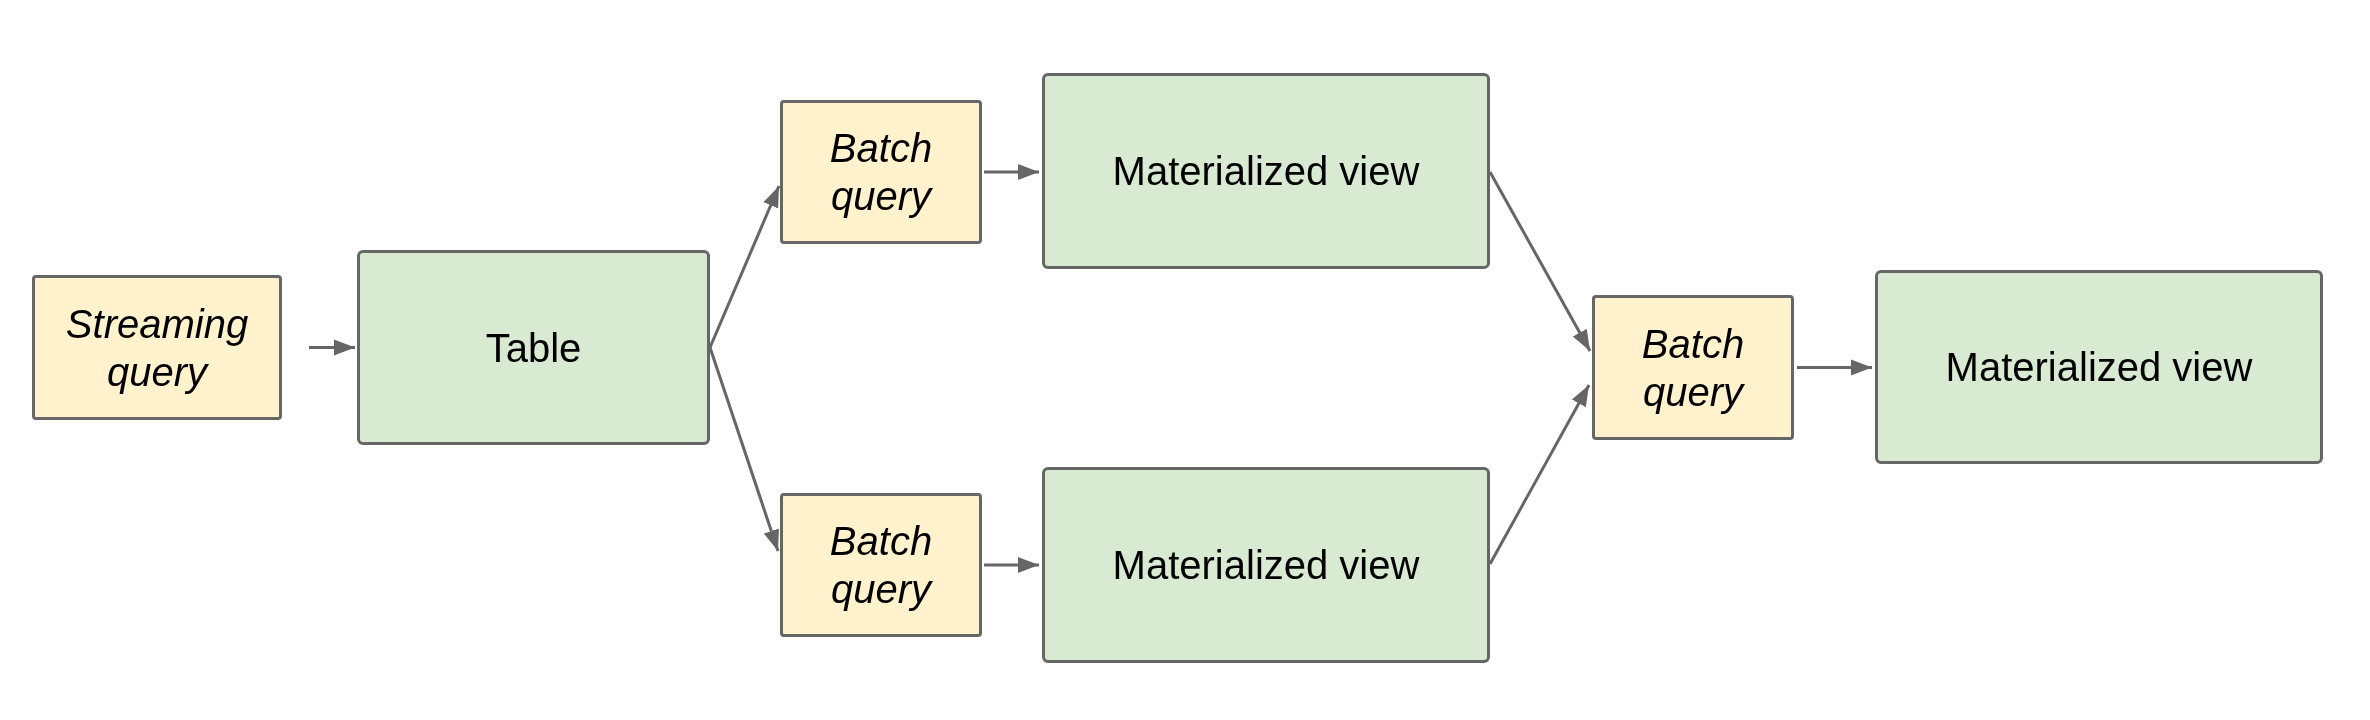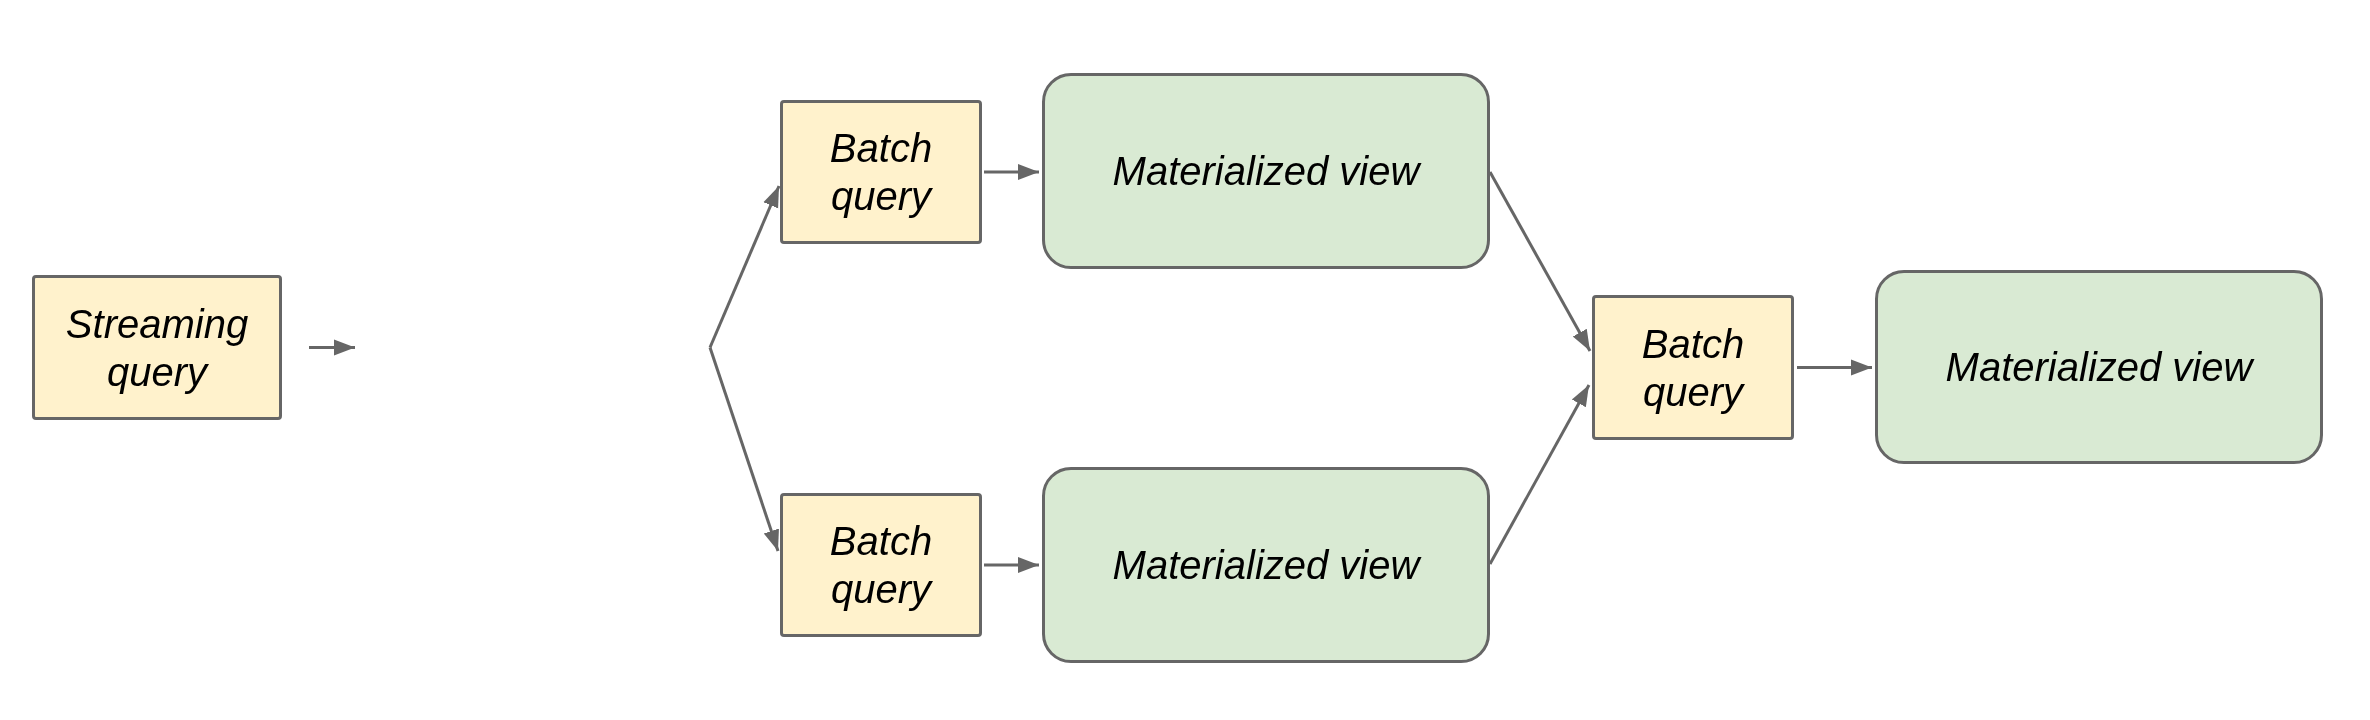--- a/index.html
+++ b/index.html
@@ -34,21 +34,21 @@
     align-items: center;
     justify-content: center;
     text-align: center;
     border: 3px solid var(--node-border, #666666);
     color: var(--text, #000000);
     font-size: 40px;
     line-height: 1.2;
     padding: 0 8px;
   }
   .node.yellow { background: var(--yellow-fill, #FFF2CC); border-radius: 4px; font-style: italic; }
-  .node.green  { background: var(--green-fill, #D9EAD3); border-radius: 29px; font-style: italic; }
+  .node.green  { background: var(--green-fill, #D9EAD3); border-radius: 6px; }
 
   #n-streaming   { left: 32px;   top: 275px; width: 250px; height: 145px; }
   #n-table       { left: 357px;  top: 250px; width: 353px; height: 195px; }
   #n-batch-top   { left: 780px;  top: 100px; width: 202px; height: 144px; }
   #n-mv-top      { left: 1042px; top: 73px;  width: 448px; height: 196px; }
   #n-batch-bot   { left: 780px;  top: 493px; width: 202px; height: 144px; }
   #n-mv-bot      { left: 1042px; top: 467px; width: 448px; height: 196px; }
   #n-batch-right { left: 1592px; top: 295px; width: 202px; height: 145px; }
   #n-mv-right    { left: 1875px; top: 270px; width: 448px; height: 194px; }
 </style>
@@ -70,20 +70,23 @@
     <line x1="710" y1="347.5" x2="778" y2="551" marker-end="url(#ah)"></line>
     <line x1="984" y1="565" x2="1039" y2="565" marker-end="url(#ah)"></line>
     <line x1="1490" y1="564" x2="1589" y2="385" marker-end="url(#ah)"></line>
     <line x1="1797" y1="367.5" x2="1872" y2="367.5" marker-end="url(#ah)"></line>
   </svg>
 
   <div class="node yellow" id="n-streaming">
     <span>Streaming query</span>
   </div>
 
+  <div class="node green" id="n-table">
+    <span>Table</span>
+  </div>
 
   <div class="node yellow" id="n-batch-top">
     <span>Batch query</span>
   </div>
 
   <div class="node green" id="n-mv-top">
     <span>Materialized view</span>
   </div>
 
   <div class="node yellow" id="n-batch-bot">

